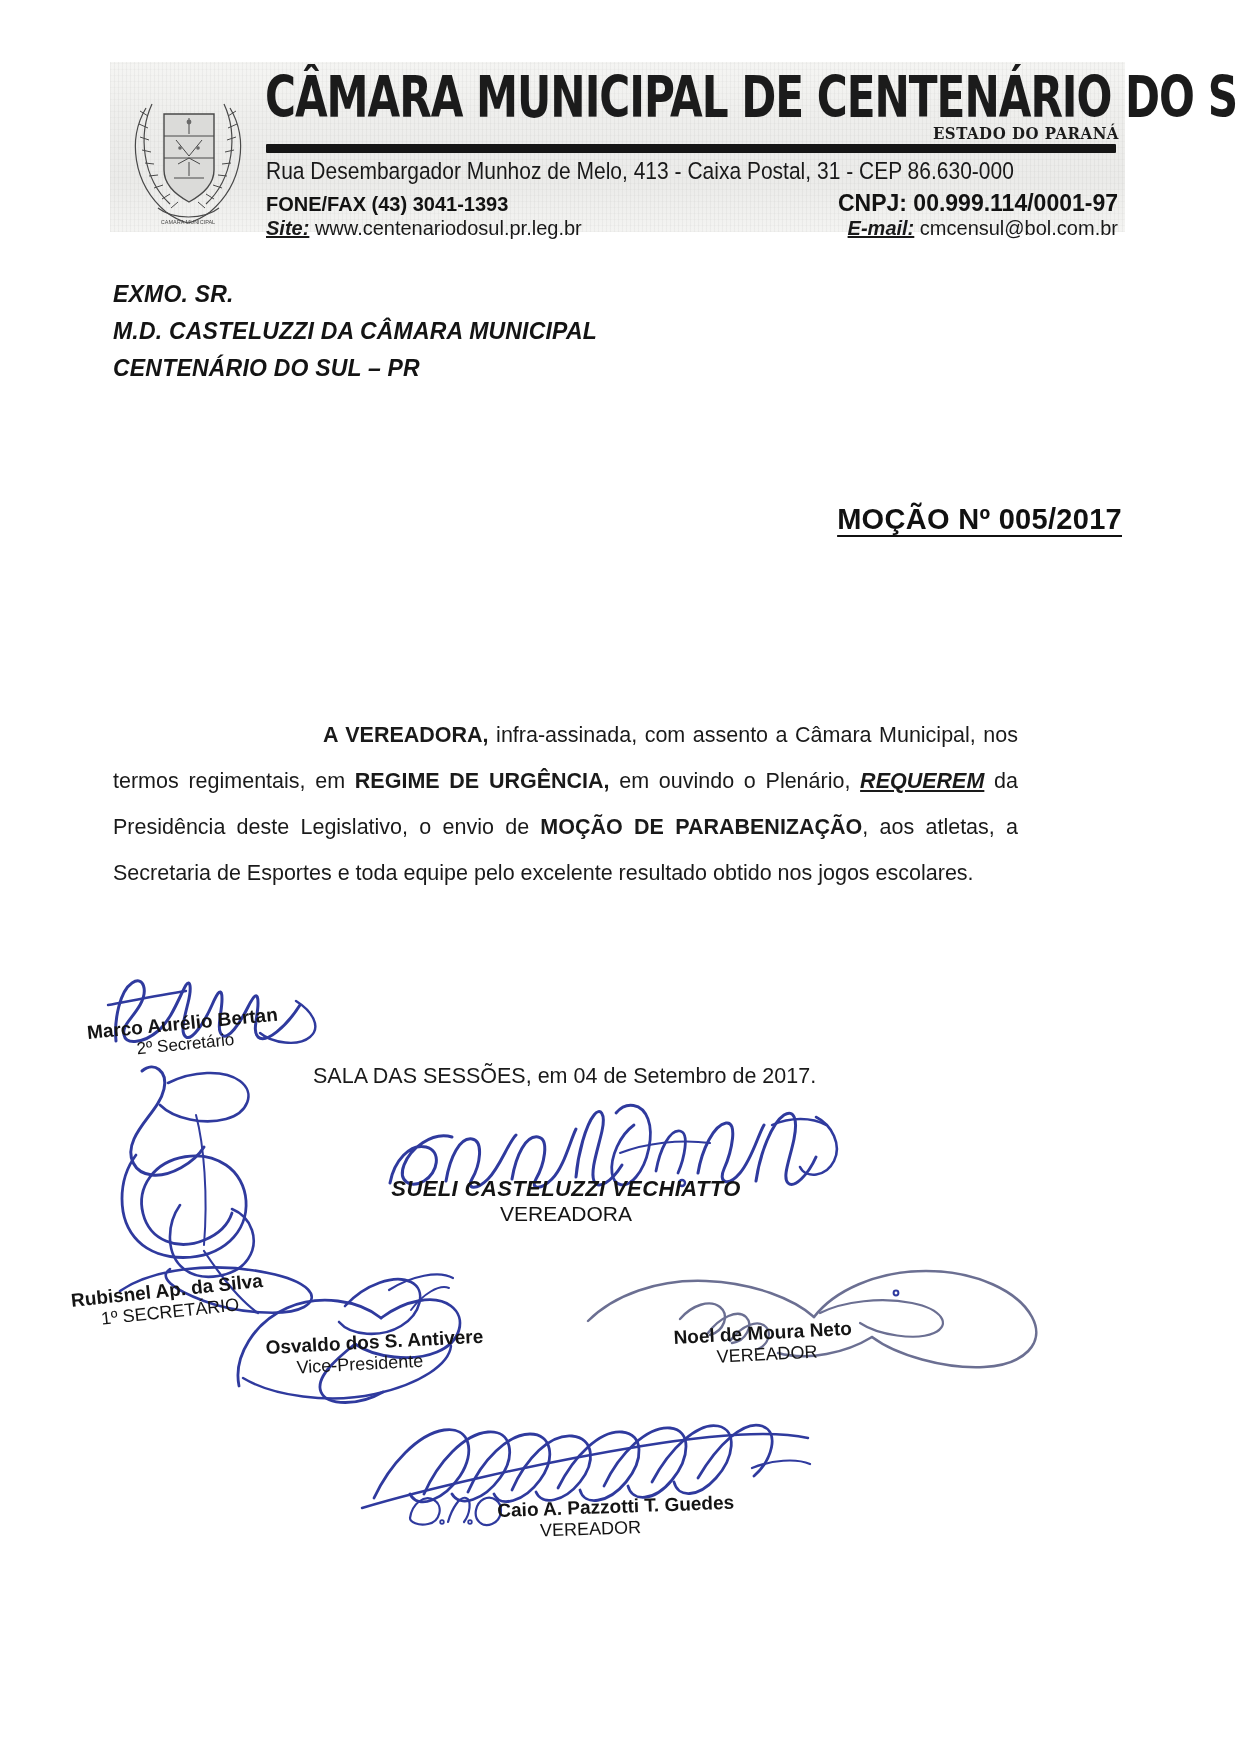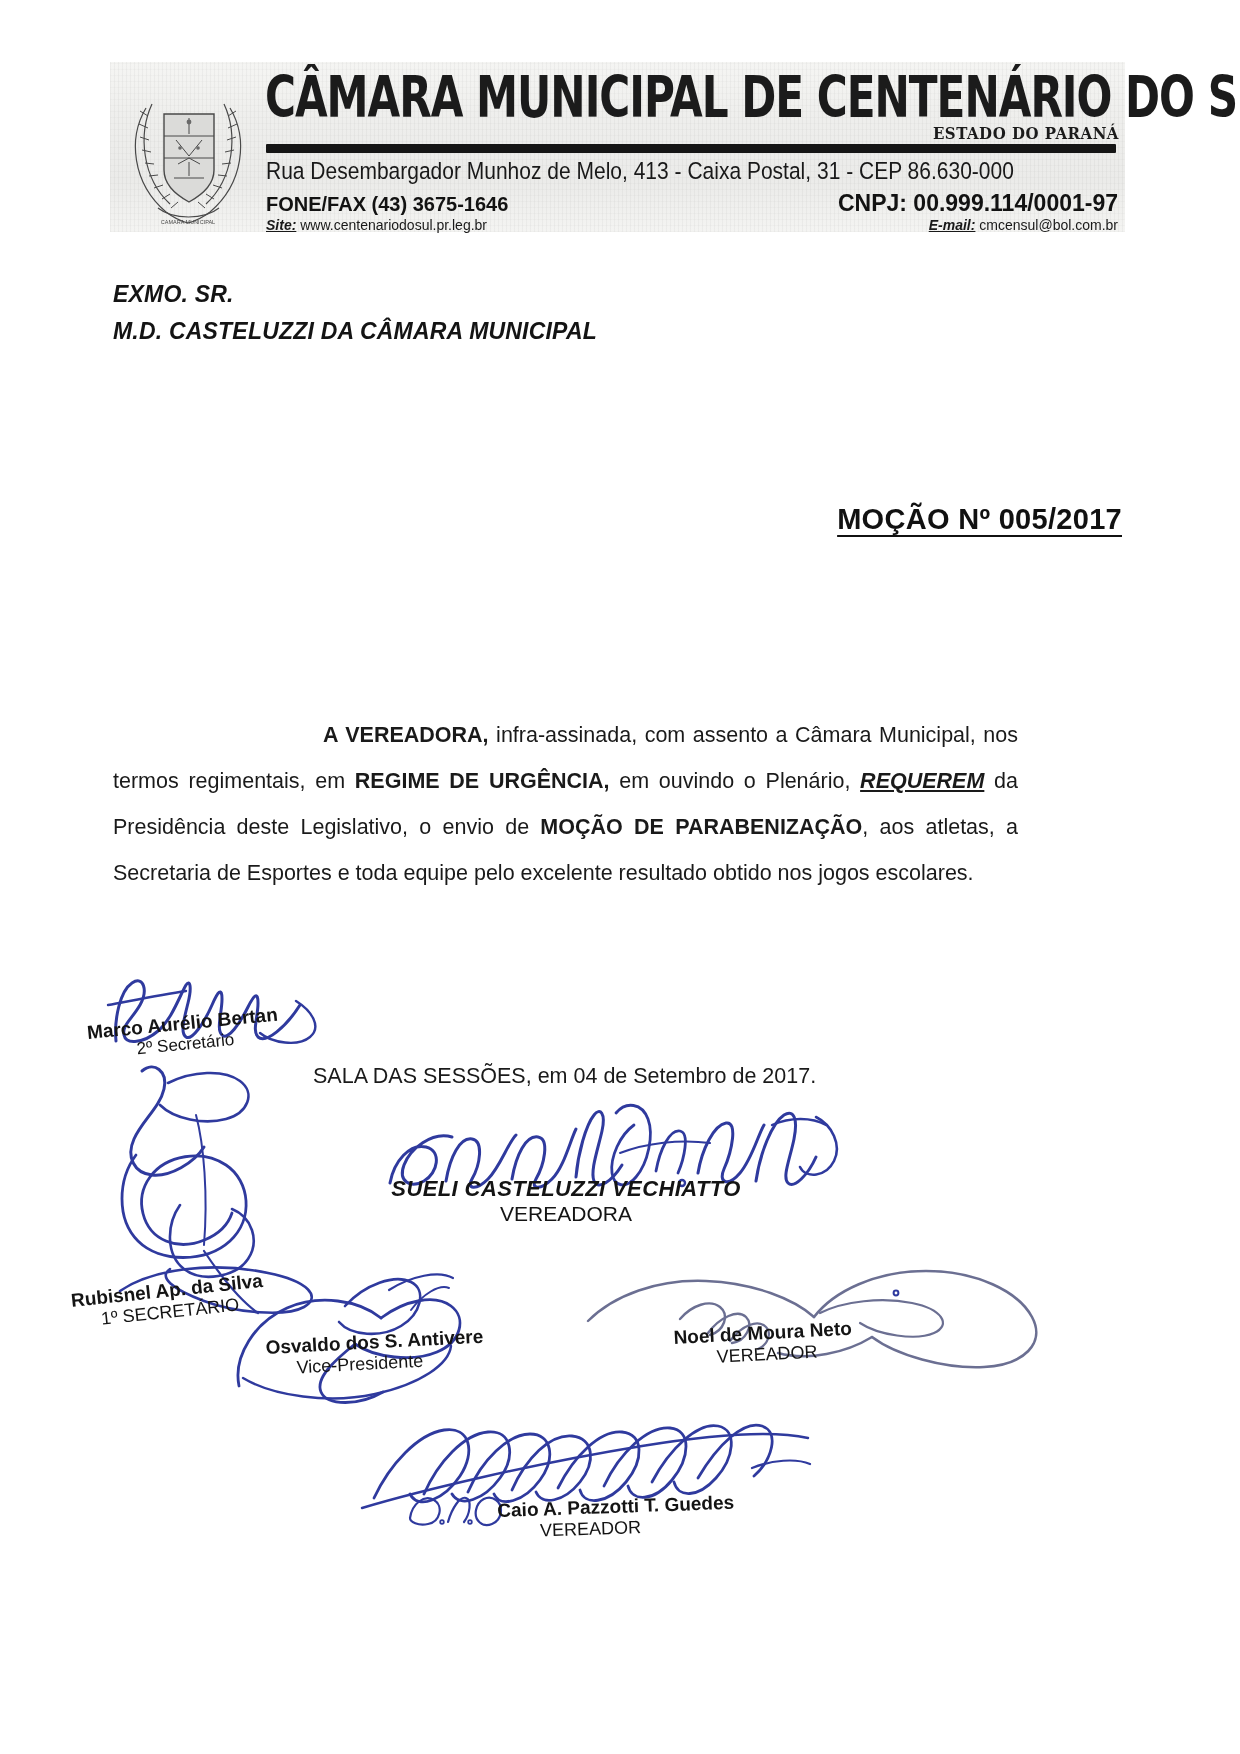--- a/index.html
+++ b/index.html
@@ -64,21 +64,21 @@
     display:flex;justify-content:space-between;align-items:baseline;
     white-space:nowrap;
   }
   .lh-fone{font-size:20px;font-weight:bold;color:#141414;}
   .lh-cnpj{font-size:23px;font-weight:bold;color:#141414;}
   .lh-row3{
     position:absolute;left:156px;top:155px;width:852px;
     display:flex;justify-content:space-between;align-items:baseline;
     white-space:nowrap;
   }
-  .lh-site,.lh-email{font-size:14px;color:#1b1b1b;}
+  .lh-site,.lh-email{font-size:20px;color:#1b1b1b;}
   .lh-lbl{font-weight:bold;font-style:italic;text-decoration:underline;}
 
   
   .addressee{
     position:absolute;left:113px;top:276px;width:700px;
     font-style:italic;font-weight:bold;font-size:23px;line-height:37px;
     color:#141414;letter-spacing:0.2px;
   }
   .addressee .u{text-decoration:underline;}
 
@@ -185,39 +185,40 @@
         <text x="70" y="146" font-family="Liberation Sans, sans-serif" font-size="5.5" fill="#4a4a4a" text-anchor="middle">CAMARA MUNICIPAL</text>
       </svg>
     </div>
 
     <div class="lh-title">CÂMARA MUNICIPAL DE CENTENÁRIO DO SUL</div>
     <div class="lh-state">ESTADO DO PARANÁ</div>
     <div class="lh-rule"></div>
     <div class="lh-addr">Rua Desembargador Munhoz de Melo, 413 - Caixa Postal, 31 - CEP 86.630-000</div>
 
     <div class="lh-row2">
-      <span class="lh-fone">FONE/FAX (43) 3675-1646</span>
+      <span class="lh-fone">FONE/FAX (43) 3041-1393</span>
       <span class="lh-cnpj">CNPJ: 00.999.114/0001-97</span>
     </div>
 
     <div class="lh-row3">
       <span class="lh-site">
         <span class="lh-lbl">Site:</span>
         <span>www.centenariodosul.pr.leg.br</span>
       </span>
       <span class="lh-email">
         <span class="lh-lbl">E-mail:</span>
         <span>cmcensul@bol.com.br</span>
       </span>
     </div>
   </div>
 
   <div class="addressee">
     <div>EXMO. SR.</div>
     <div>M.D. CASTELUZZI DA CÂMARA MUNICIPAL</div>
+    <div>CENTENÁRIO DO SUL – PR</div>
   </div>
 
   <div class="doc-title">MOÇÃO Nº 005/2017</div>
 
   <p class="body-text"><b>A VEREADORA,</b><span> infra-assinada, com assento a Câmara Municipal, nos termos regimentais, em </span><span class="u-b">REGIME DE URGÊNCIA,</span><span> em ouvindo o Plenário, </span><span class="u-bi">REQUEREM</span><span> da Presidência deste Legislativo, o envio de </span><b>MOÇÃO DE PARABENIZAÇÃO</b><span>, aos atletas, a Secretaria de Esportes e toda equipe pelo excelente resultado obtido nos jogos escolares.</span></p>
 
   <div class="sala">SALA DAS SESSÕES, em 04 de Setembro de 2017.</div>
 
   <div class="ink" style="left:100px;top:965px;">
     <svg width="230" height="90" viewBox="0 0 230 90">

